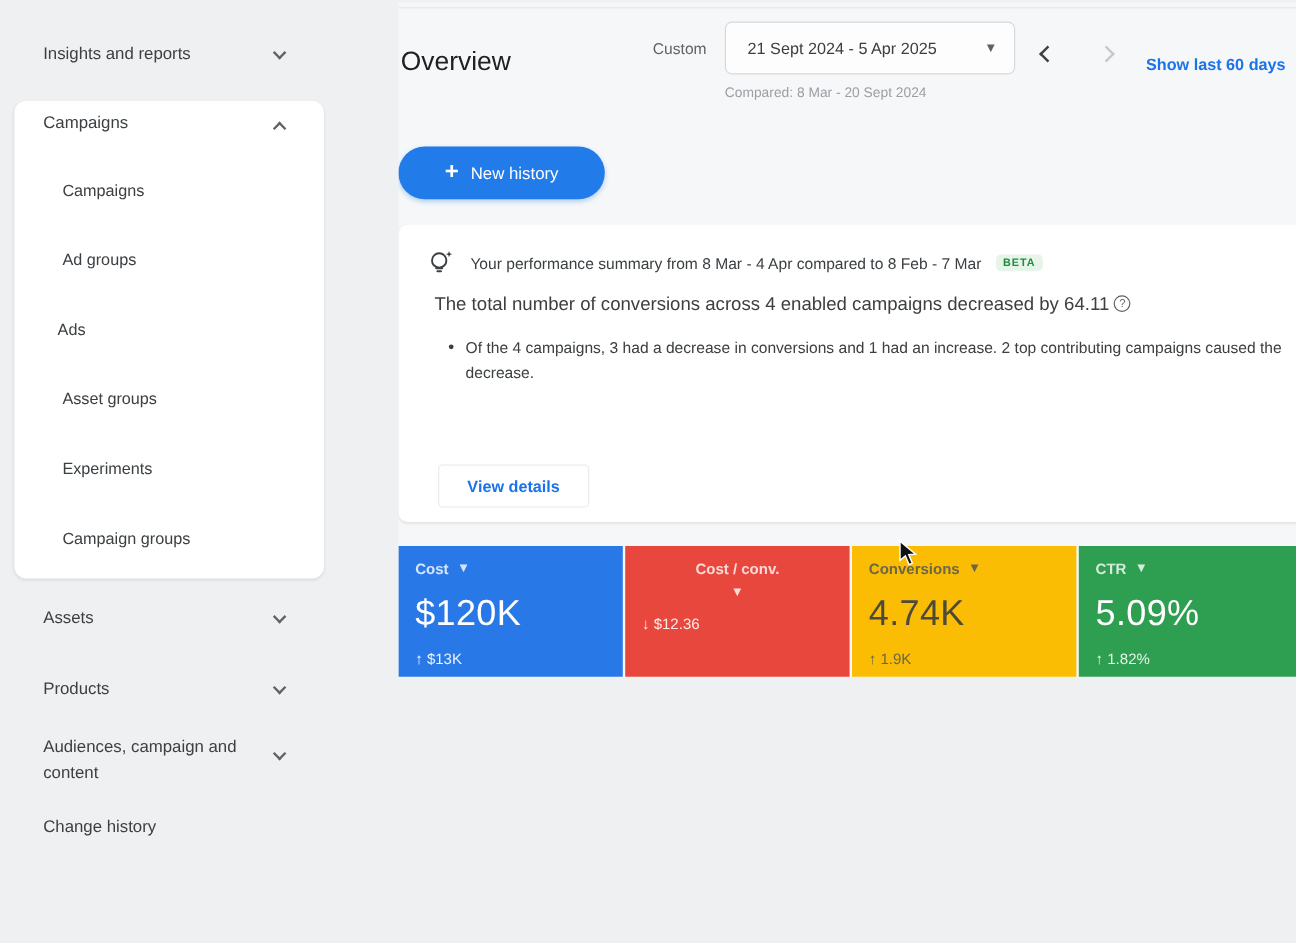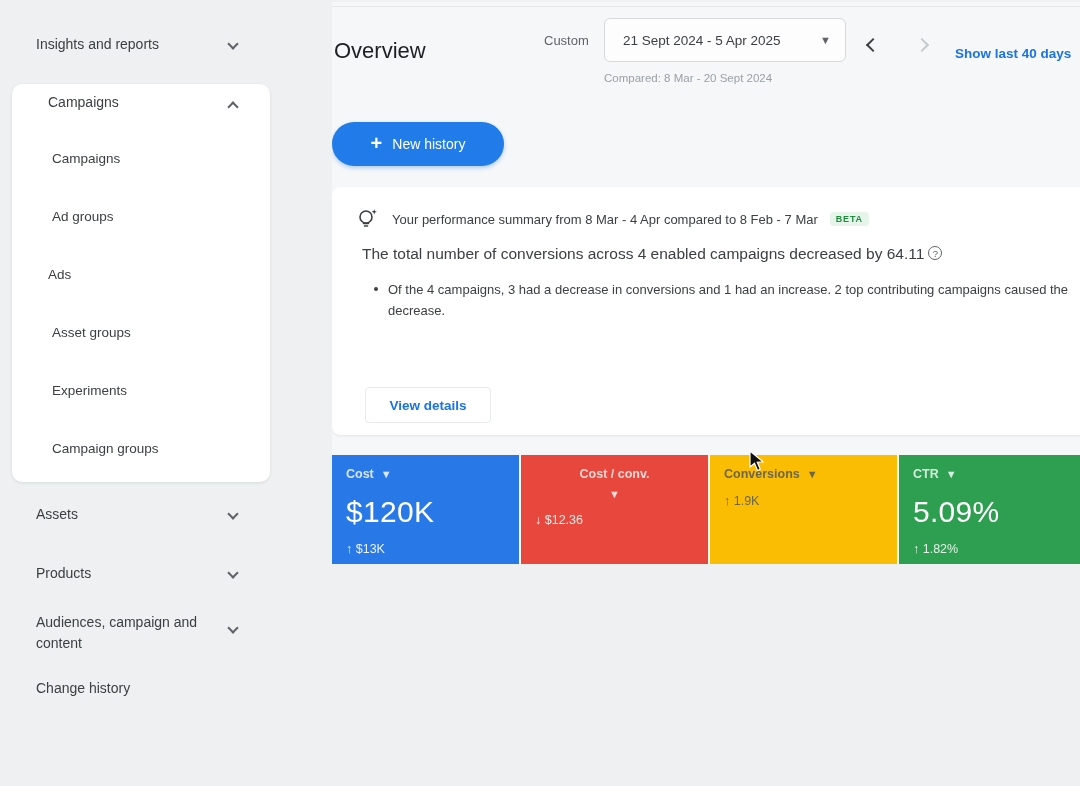--- a/index.html
+++ b/index.html
@@ -7,21 +7,21 @@
   body {
     width:1080px; height:786px; overflow:hidden; position:relative;
     font-family:"Liberation Sans", sans-serif; background:#eef0f1; color:#3c4043;
   }
   
   .sidebar { position:absolute; left:0; top:0; width:312px; height:554px; background:#eef0f1; }
   .nav-item { position:absolute; font-size:14px; color:#3c4043; cursor:pointer; }
   .nav-sub { position:absolute; font-size:13.5px; color:#3c4043; cursor:pointer; }
   .side-card {
     position:absolute; left:12px; top:84px; width:258px; height:398px;
-    background:#ffffff; border-radius:10px; box-shadow:0 1px 3px rgba(60,64,67,.12);padding-left:12px;
+    background:#ffffff; border-radius:10px; box-shadow:0 1px 3px rgba(60,64,67,.12);
   }
   .chev { display:inline-block; width:8px; height:8px; border-right:2px solid #5f6368; border-bottom:2px solid #5f6368; }
   .chev.down { transform:rotate(45deg); }
   .chev.up { transform:rotate(-135deg); }
   .chev.left { transform:rotate(135deg); }
   .chev.right { transform:rotate(-45deg); }
   .chev.pos { position:absolute; }
   .chev.big { width:10px; height:10px; border-width:2.2px; }
   .chev.disabled { border-color:#c6cacd; }
 
@@ -137,21 +137,21 @@
     <span class="caret">▼</span>
   </div>
   <div class="compared">Compared: 8 Mar - 20 Sept 2024</div>
 
   <div class="nav-arrow" style="left:529px;">
     <span class="chev left big" style="border-color:#3c4043;"></span>
   </div>
   <div class="nav-arrow" style="left:578px;">
     <span class="chev right big disabled"></span>
   </div>
-  <div class="show-last">Show last 40 days</div>
+  <div class="show-last">Show last 60 days</div>
 
   <div class="new-campaign">
     <span class="plus">+</span>
     <span>New history</span>
   </div>
 
   <div class="summary-card">
     <div class="summary-head">
       <svg width="24" height="24" viewBox="0 0 24 24">
         <circle cx="10" cy="10" r="6" fill="none" stroke="#3c4043" stroke-width="1.6"></circle>
@@ -192,20 +192,21 @@
       <span>↓</span>
       <span>$12.36</span>
     </div>
   </div>
 
   <div class="sc" style="left: 378px; width: 187px; background: rgb(251, 188, 4);">
     <div class="sc-metric" style="color: rgb(108, 103, 72);">
       <span>Conversions</span>
       <span class="caret" style="color: rgb(108, 103, 72);">▼</span>
     </div>
+    <div class="sc-value" style="color: rgb(77, 74, 60);">4.74K</div>
     <div class="sc-delta" style="color: rgb(108, 103, 72);">
       <span>↑</span>
       <span>1.9K</span>
     </div>
   </div>
 
   <div class="sc" style="left: 567px; width: 201px; background: rgb(46, 158, 80);">
     <div class="sc-metric" style="color: rgb(212, 236, 220);">
       <span>CTR</span>
       <span class="caret" style="color: rgb(212, 236, 220);">▼</span>

